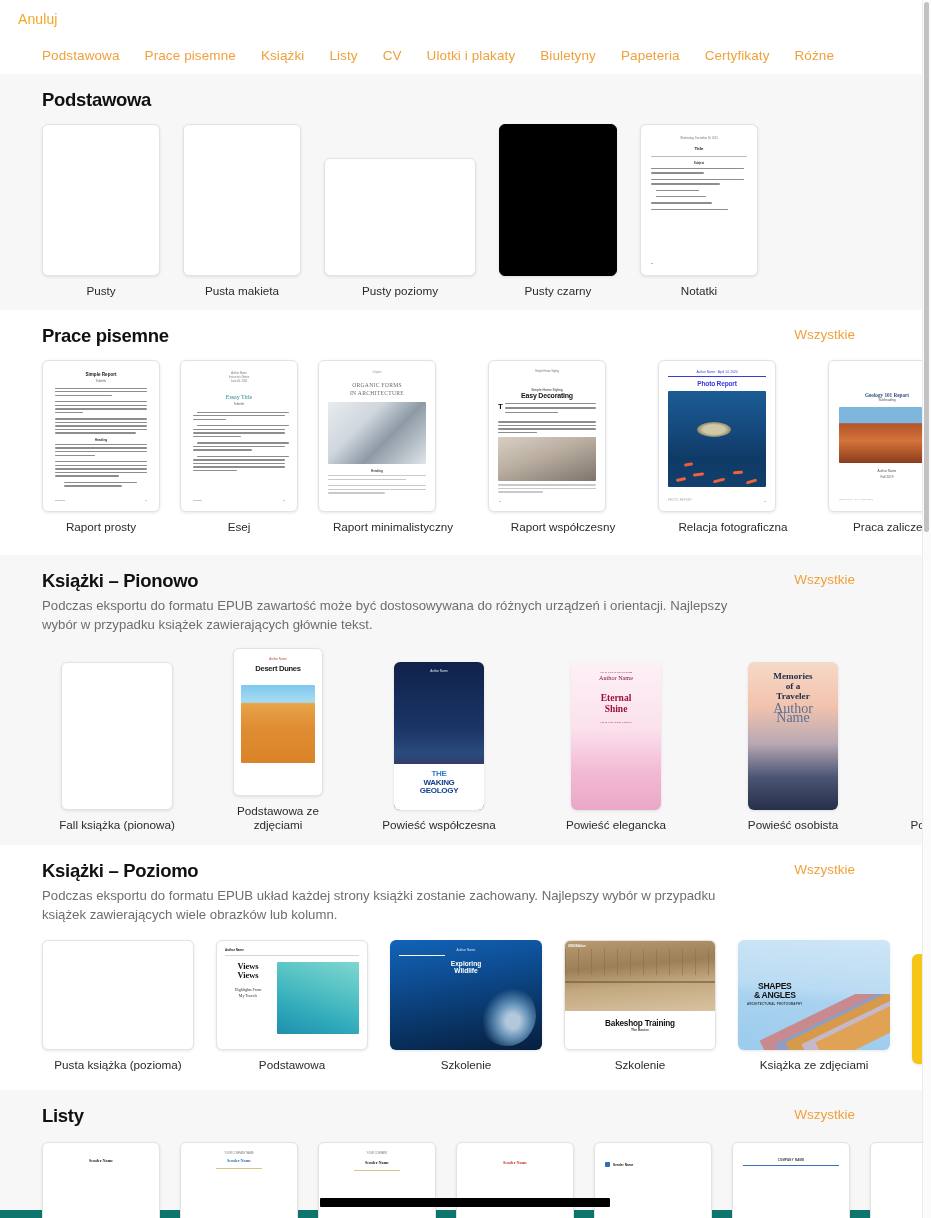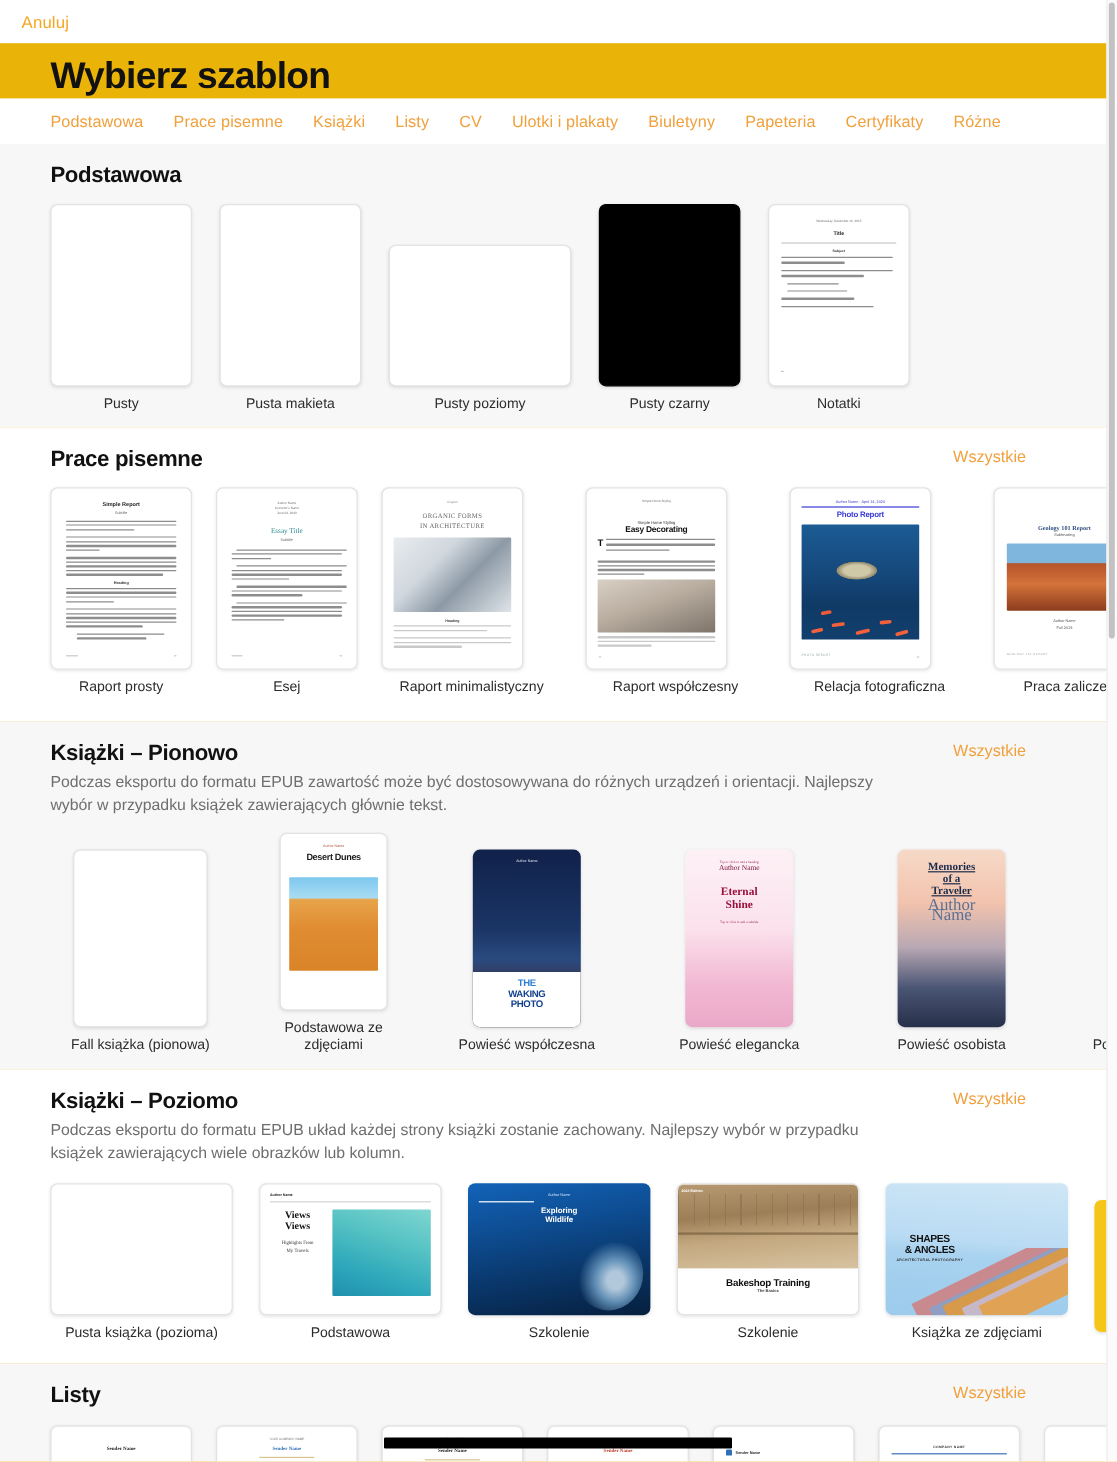--- a/index.html
+++ b/index.html
@@ -2,21 +2,21 @@
 <html><head>
 <meta charset="utf-8">
 <style>
   * { box-sizing: border-box; margin: 0; padding: 0; }
   html, body {
     width: 931px; height: 1218px;
     font-family: "Liberation Sans", sans-serif;
     background: #ffffff;
     overflow: hidden;
   }
-  #root { position: relative; width: 931px; height: 1218px; overflow: hidden; background:#eab308; }
+  #root { position: relative; width: 931px; height: 1218px; overflow: hidden; background:#0f766e; }
 
   
   .topbar { height: 36px; padding: 10px 0 0 18px; background:#fff; }
   .cancel-link {
     color:#f5a623; font-size:14px; line-height:16px; cursor:pointer;
     display:inline-block; letter-spacing:0.1px;
   }
   .page-title {
     font-size: 31px; font-weight: 700; color:#111; letter-spacing:-0.6px;
     padding: 8px 0 0 42px; line-height: 38px;
@@ -110,21 +110,21 @@
   .bk-shatter { background: radial-gradient(ellipse at 62% 58%, #000 0 26%, #2b2b2b 38%, #5a5a5a 62%, #3a3a3a 100%); }
 
   .bk-author { font-size:3px; color:#b5543a; }
   .bk-dunes-title { font-size:7.6px; font-weight:700; color:#1a1a1a; letter-spacing:-0.3px; }
   .wk-author { font-size:3px; color:#dfe6f2; }
   .wk-t1 { font-size:8px; font-weight:700; color:#2f7fd0; line-height:8.5px; letter-spacing:-0.3px;}
   .wk-t2 { font-size:8px; font-weight:700; color:#13408c; line-height:8.5px; letter-spacing:-0.3px;}
   .et-hint { font-size:2.8px; color:#9c2050; text-align:center; font-family:"Liberation Serif", serif;}
   .et-author { font-size:6.2px; color:#7d1438; text-align:center; font-family:"Liberation Serif", serif;}
   .et-title { font-size:9.5px; color:#9b0f3c; text-align:center; font-family:"Liberation Serif", serif; font-weight:700; line-height:11px;}
-  .mem-t { font-size:9.2px; color:#1c2b4a; font-family:"Liberation Serif", serif; font-weight:700; line-height:10px;text-decoration:underline; }
+  .mem-t { font-size:9.2px; color:#1c2b4a; font-family:"Liberation Serif", serif; font-weight:700; line-height:10px; }
   .mem-a { font-size:14px; color:#5b7193; font-family:"Liberation Serif", serif; line-height:9.4px; }
 
   
   .bh { width:152px; height:110px; }
   .ocean-img { background: linear-gradient(200deg,#7fd6d0 0%, #57c3c4 35%, #2fa9bb 70%, #1f8fae 100%); }
   .bh-wild { background: linear-gradient(170deg,#1263b8 0%, #0e4f96 30%, #0a3a70 60%, #061f3e 100%); }
   .bh-bake { background:#fff; }
   .bake-img { background: linear-gradient(175deg,#b79a72 0%, #9d7f57 35%, #c3a87f 60%, #d8c4a3 100%); }
   .bh-shapes { background: linear-gradient(185deg,#cfe6f6 0%, #b9dbf3 45%, #a8d2ef 55%, #9ccbec 100%); }
   .bh-yellow { background:#f5c518; }
@@ -162,21 +162,20 @@
 </style>
 </head>
 <body>
 
 <div id="root">
 
   <div class="topbar">
     <span class="cancel-link">Anuluj</span>
   </div>
 
-  <div class="page-title">Wybierz szablon</div>
 
   <div class="tabbar">
     <span class="tab">Podstawowa</span>
     <span class="tab">Prace pisemne</span>
     <span class="tab">Książki</span>
     <span class="tab">Listy</span>
     <span class="tab">CV</span>
     <span class="tab">Ulotki i plakaty</span>
     <span class="tab">Biuletyny</span>
     <span class="tab">Papeteria</span>
@@ -474,21 +473,21 @@
 
       <div class="cell">
         <div class="thumb-wrap" style="height:148px;">
           <div class="card bk bk-waking noborder">
             <div class="doc" style="padding:7px 7px;">
               <div class="wk-author">Author Name</div>
             </div>
             <div style="position:absolute;left:0;right:0;bottom:0;height:46px;background:#fff;padding:6px 7px;">
               <div class="wk-t1">THE</div>
               <div class="wk-t2">WAKING</div>
-              <div class="wk-t2">PHOTO</div>
+              <div class="wk-t2">GEOLOGY</div>
             </div>
           </div>
         </div>
         <div class="caption wide">Powieść współczesna</div>
       </div>
 
       <div class="cell">
         <div class="thumb-wrap" style="height:148px;">
           <div class="card bk bk-eternal noborder">
             <div class="doc" style="padding:9px 7px;">

